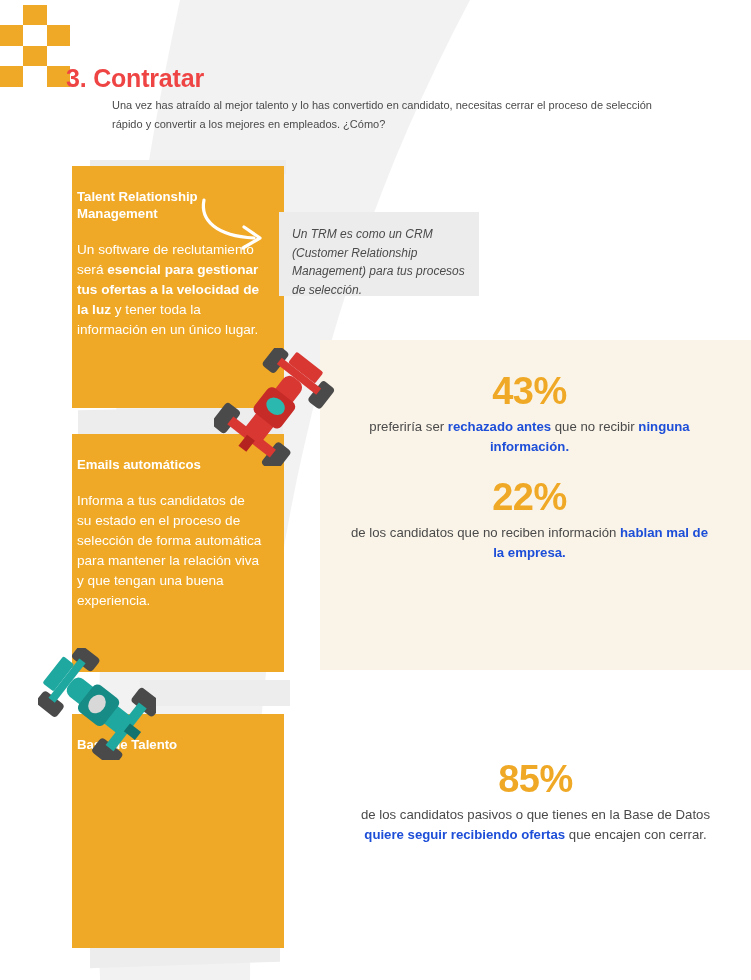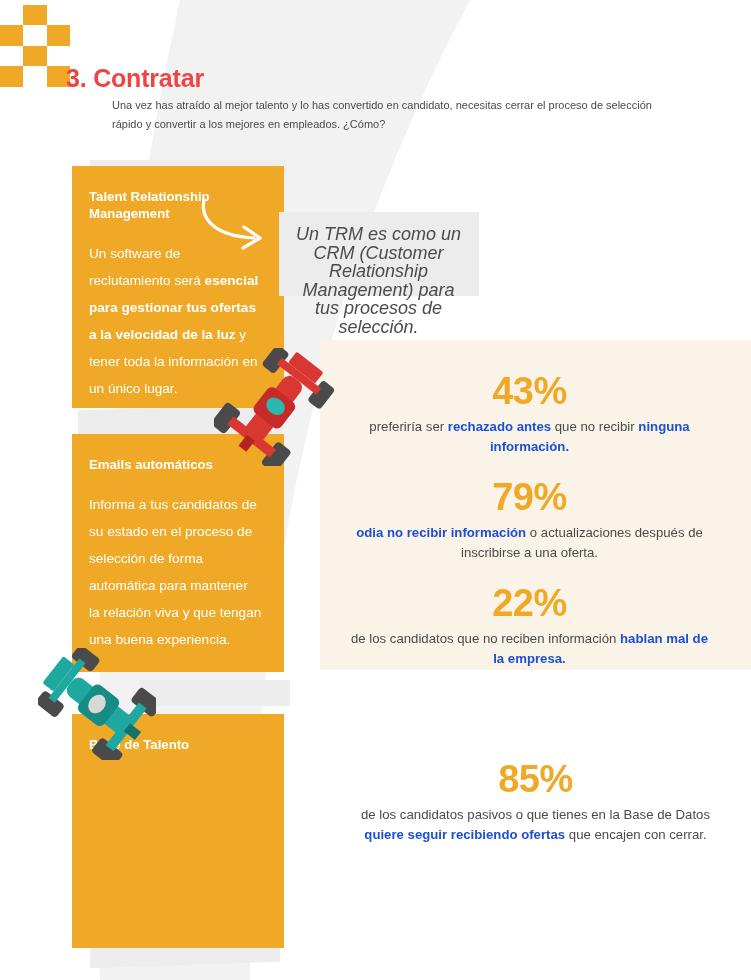--- a/index.html
+++ b/index.html
@@ -65,32 +65,32 @@
   .slab-3 { left: 140px; top: 680px; width: 150px; height: 26px; }
   .slab-4 { left: 90px;  top: 920px; width: 190px; height: 45px;
             transform: skewY(-2deg); }
 
   
   .card {
     position: absolute;
     background: #F0A926;
     color: #ffffff;
     box-sizing: border-box;
-    padding: 22px 22px 18px 17px;
+    padding: 22px 22px 18px 5px;
   }
   .card-title {
     font-size: 13.2px;
     font-weight: bold;
     line-height: 17px;
     margin: 0 0 18px 0;
     color: #ffffff;
   }
   .card-body {
     font-size: 13.6px;
-    line-height: 27px;
+    line-height: 20px;
     color: #ffffff;
     margin: 0;
   }
   .card-body b { font-weight: bold; }
 
   #card-trm    { left: 72px; top: 166px; width: 212px; height: 242px; }
   #card-emails { left: 72px; top: 434px; width: 212px; height: 238px; }
   #card-base   { left: 72px; top: 714px; width: 212px; height: 234px; }
 
   
@@ -108,26 +108,25 @@
     position: absolute;
     left: 279px;
     top: 212px;
     width: 200px;
     height: 84px;
     background: #ECECEC;
     box-sizing: border-box;
     padding: 13px 14px 12px 13px;
   }
   .callout-text {
-    font-size: 18px;
+    font-size: 12px;
     line-height: 18.5px;
     font-style: italic;
     color: #4b4b4b;
     margin: 0;
-    text-align: center;
   }
 
   
   .stats-panel {
     position: absolute;
     background: #FAF4E8;
     box-sizing: border-box;
     text-align: center;
   }
   #stats-top    { left: 320px; top: 340px; width: 431px; height: 330px; padding: 28px 36px 0 24px; }
@@ -205,24 +204,20 @@
   </div>
 
   <div class="card" id="card-base">
     <div class="card-title">Base de Talento</div>
   </div>
 
   <div class="stats-panel" id="stats-top">
     <div class="stat-block">
       <div class="stat-number">43%</div>
       <div class="stat-caption"><span>preferiría ser </span><b>rechazado antes</b><span> que no recibir </span><b>ninguna información.</b></div>
-    </div>
-    <div class="stat-block">
-      <div class="stat-number">79%</div>
-      <div class="stat-caption"><b>odia no recibir información</b><span> o actualizaciones después de inscribirse a una oferta.</span></div>
     </div>
     <div class="stat-block">
       <div class="stat-number">22%</div>
       <div class="stat-caption"><span>de los candidatos que no reciben información </span><b>hablan mal de la empresa.</b></div>
     </div>
   </div>
 
   <div class="stats-panel" id="stats-bottom">
     <div class="stat-block">
       <div class="stat-number">85%</div>

